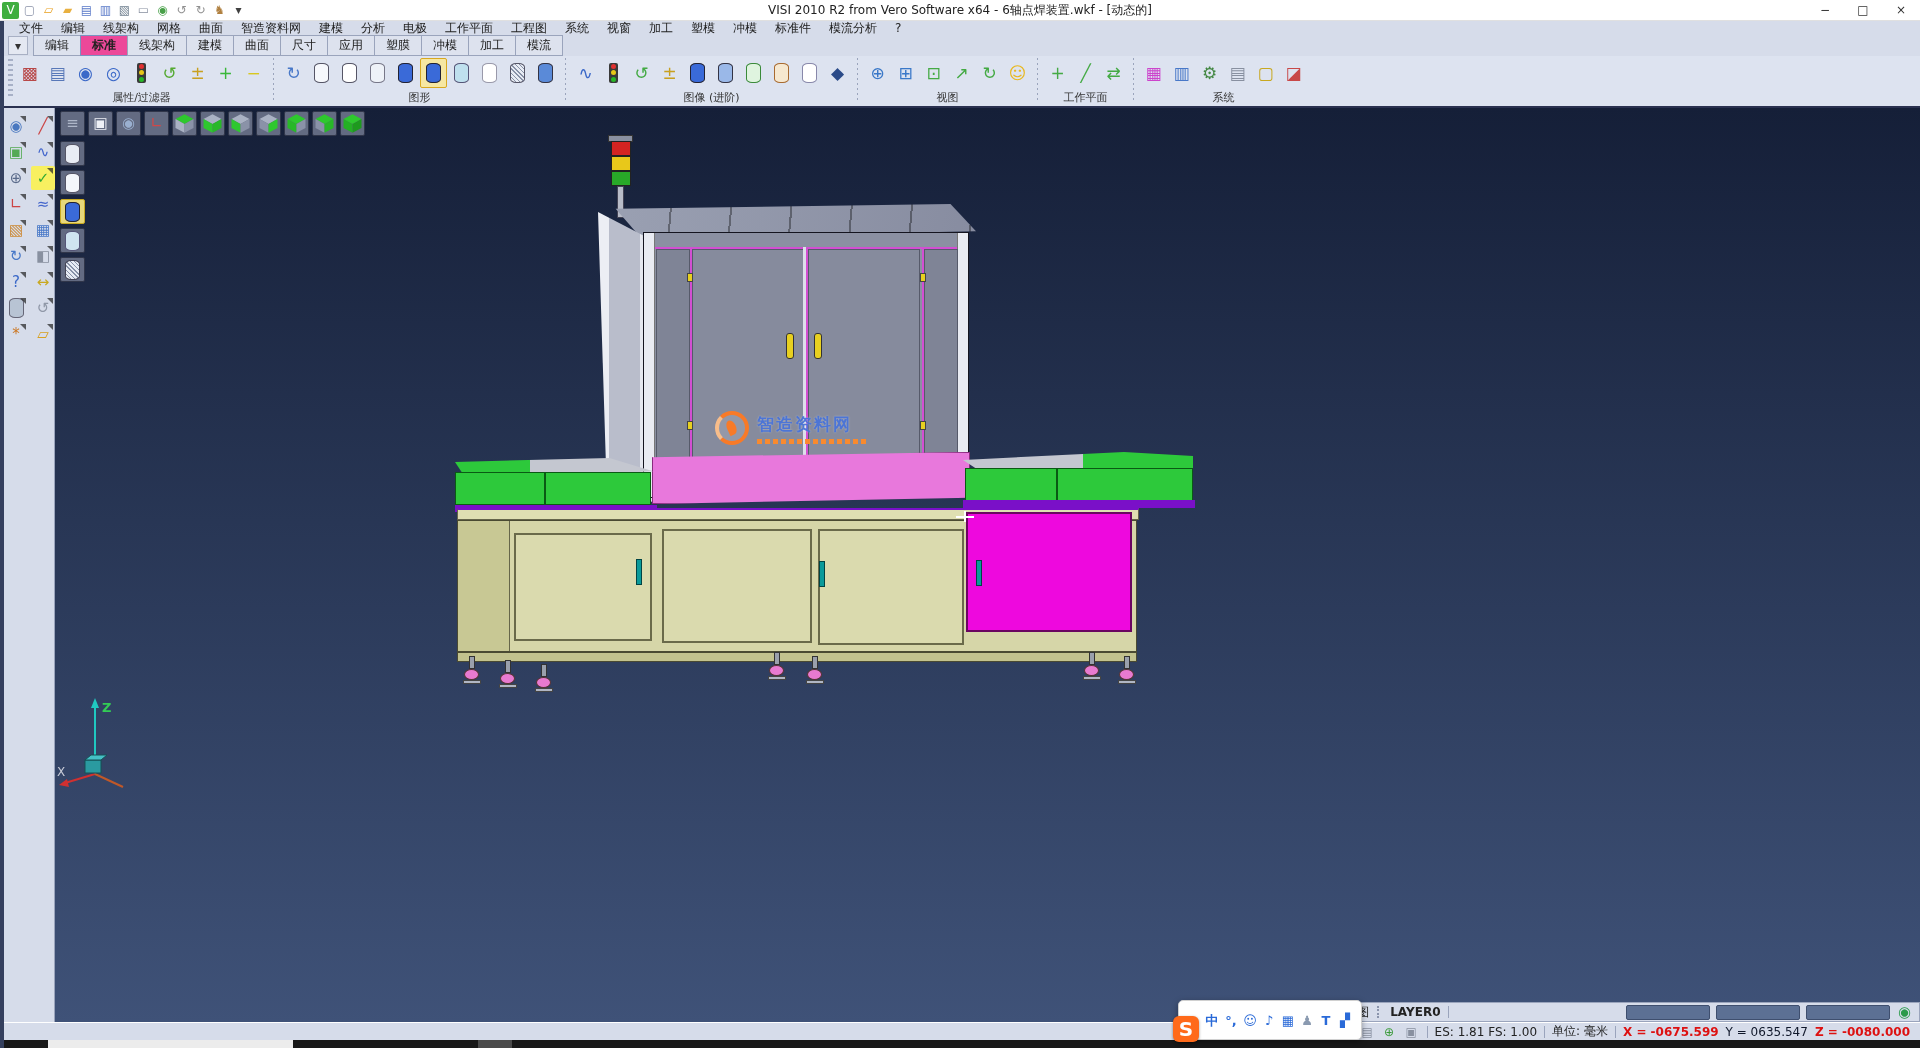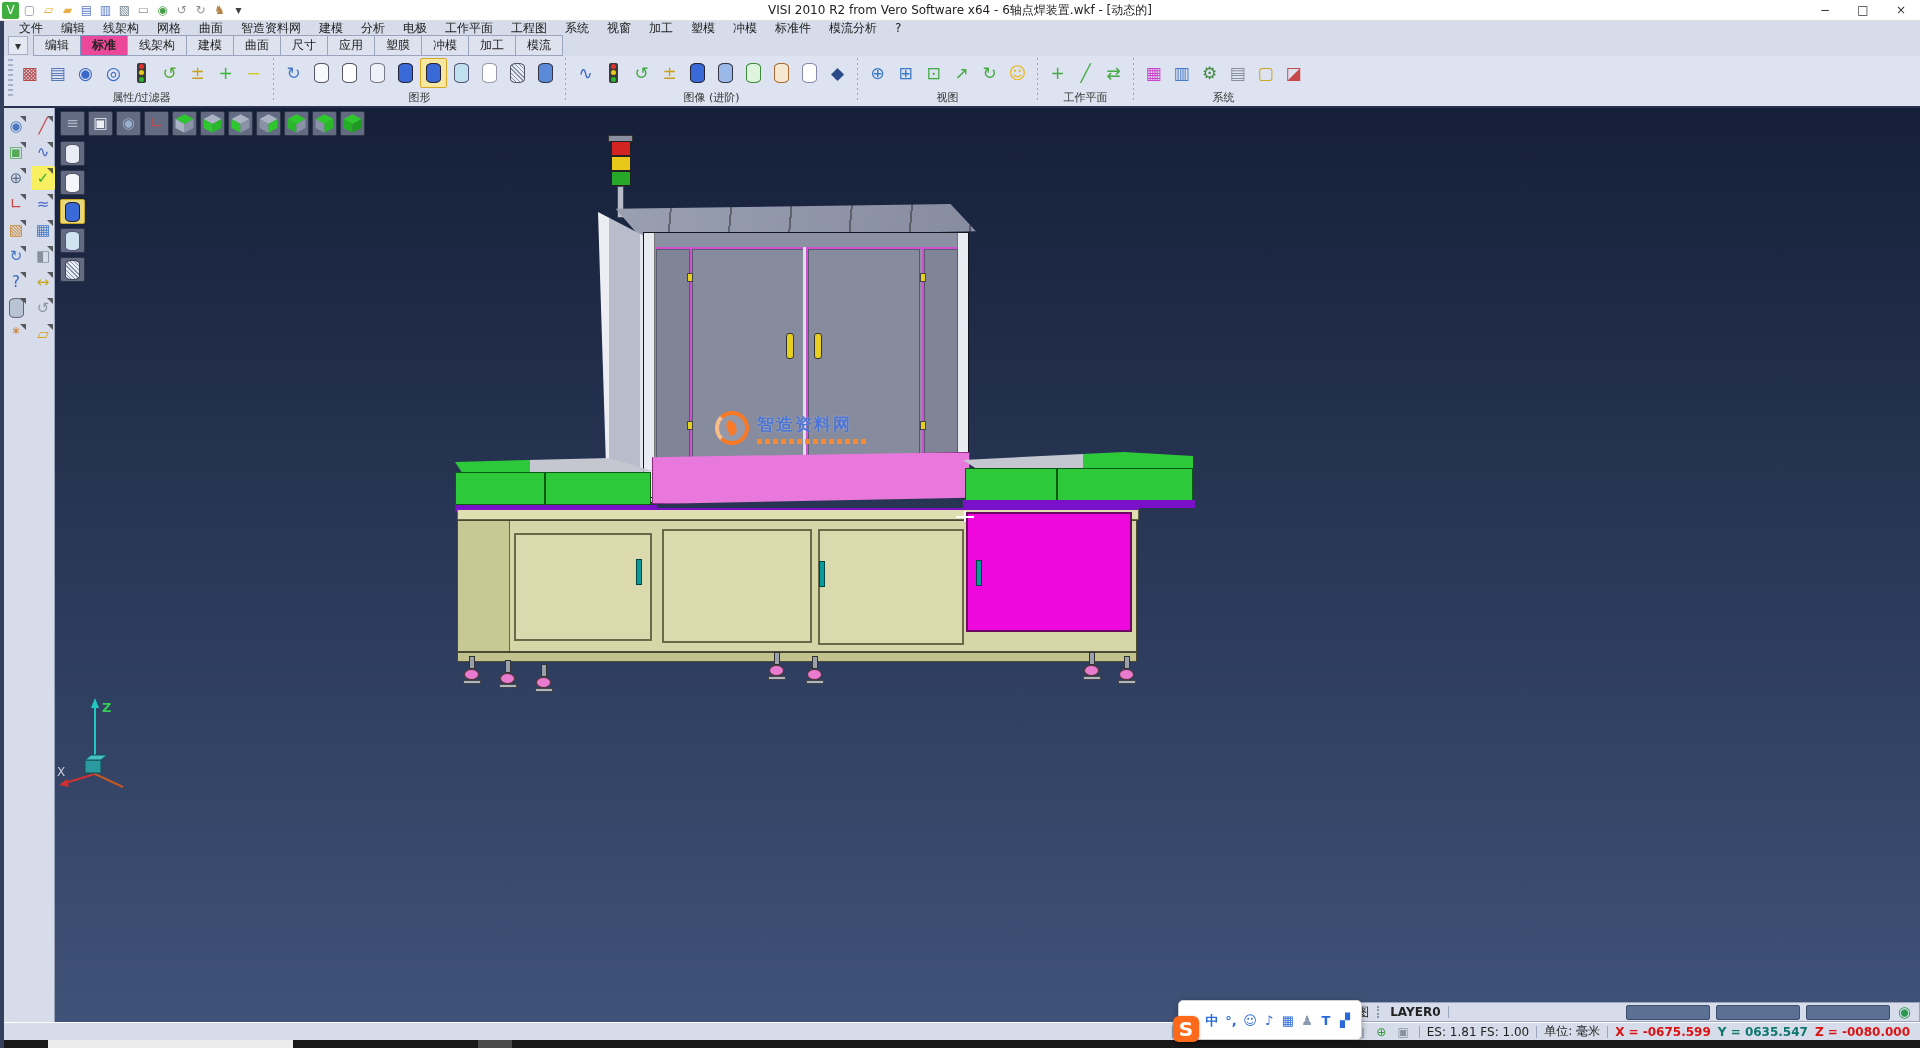--- a/index.html
+++ b/index.html
@@ -83,21 +83,21 @@
   .srow1{position:absolute;right:0;bottom:0;width:737px;height:20px;background:#d6dcea;
     border:1px solid #9aa4bc;display:flex;align-items:center;gap:8px;padding:0 8px;box-sizing:border-box;font-size:12px}
   .srow1 .grip2{width:3px;height:12px;border-left:2px dotted #8a94ac}
   .pbar{width:82px;height:13px;background:var(--status-bar-fill,#5c7094);border:1px solid #3e4e6e;border-radius:2px}
   .status-bar{position:absolute;left:0;bottom:8px;width:1920px;height:18px;background:#d6dcea;
     border-top:1px solid #ffffff;display:flex;align-items:center;gap:7px;padding:0 10px;box-sizing:border-box;z-index:40}
   .vsep{width:1px;height:12px;background:#9aa4bc}
   .sb-icons{display:flex;gap:5px;align-items:center}
   .sb-icons .tile{width:17px;height:16px;font-size:12px}
   .coord-x,.coord-z{color:var(--coord-red,#dd1111);font-weight:bold}
-  .coord-y{color:#0f766e;font-weight:bold}
+  .coord-y{color:#0f172a;font-weight:normal}
   
   .ime{position:absolute;left:1178px;top:1000px;height:38px;background:#ffffff;border:1px solid #d0d0d0;
     border-radius:5px;box-shadow:0 2px 6px rgba(0,0,0,.35);display:flex;align-items:center;gap:3px;
     padding:0 8px 0 2px;z-index:80}
   .ime .tile{width:16px;height:16px;font-size:13px;font-weight:bold}
   .sogou{width:26px;height:26px;background:#ff6a1a;color:#fff;border-radius:6px;display:flex;
     align-items:center;justify-content:center;font-size:20px;font-weight:bold;margin:12px 2px -6px -8px;
     box-shadow:0 1px 3px rgba(0,0,0,.4)}
   
   .taskbar{position:absolute;left:0;bottom:0;width:1920px;height:8px;background:#181818;z-index:45}

